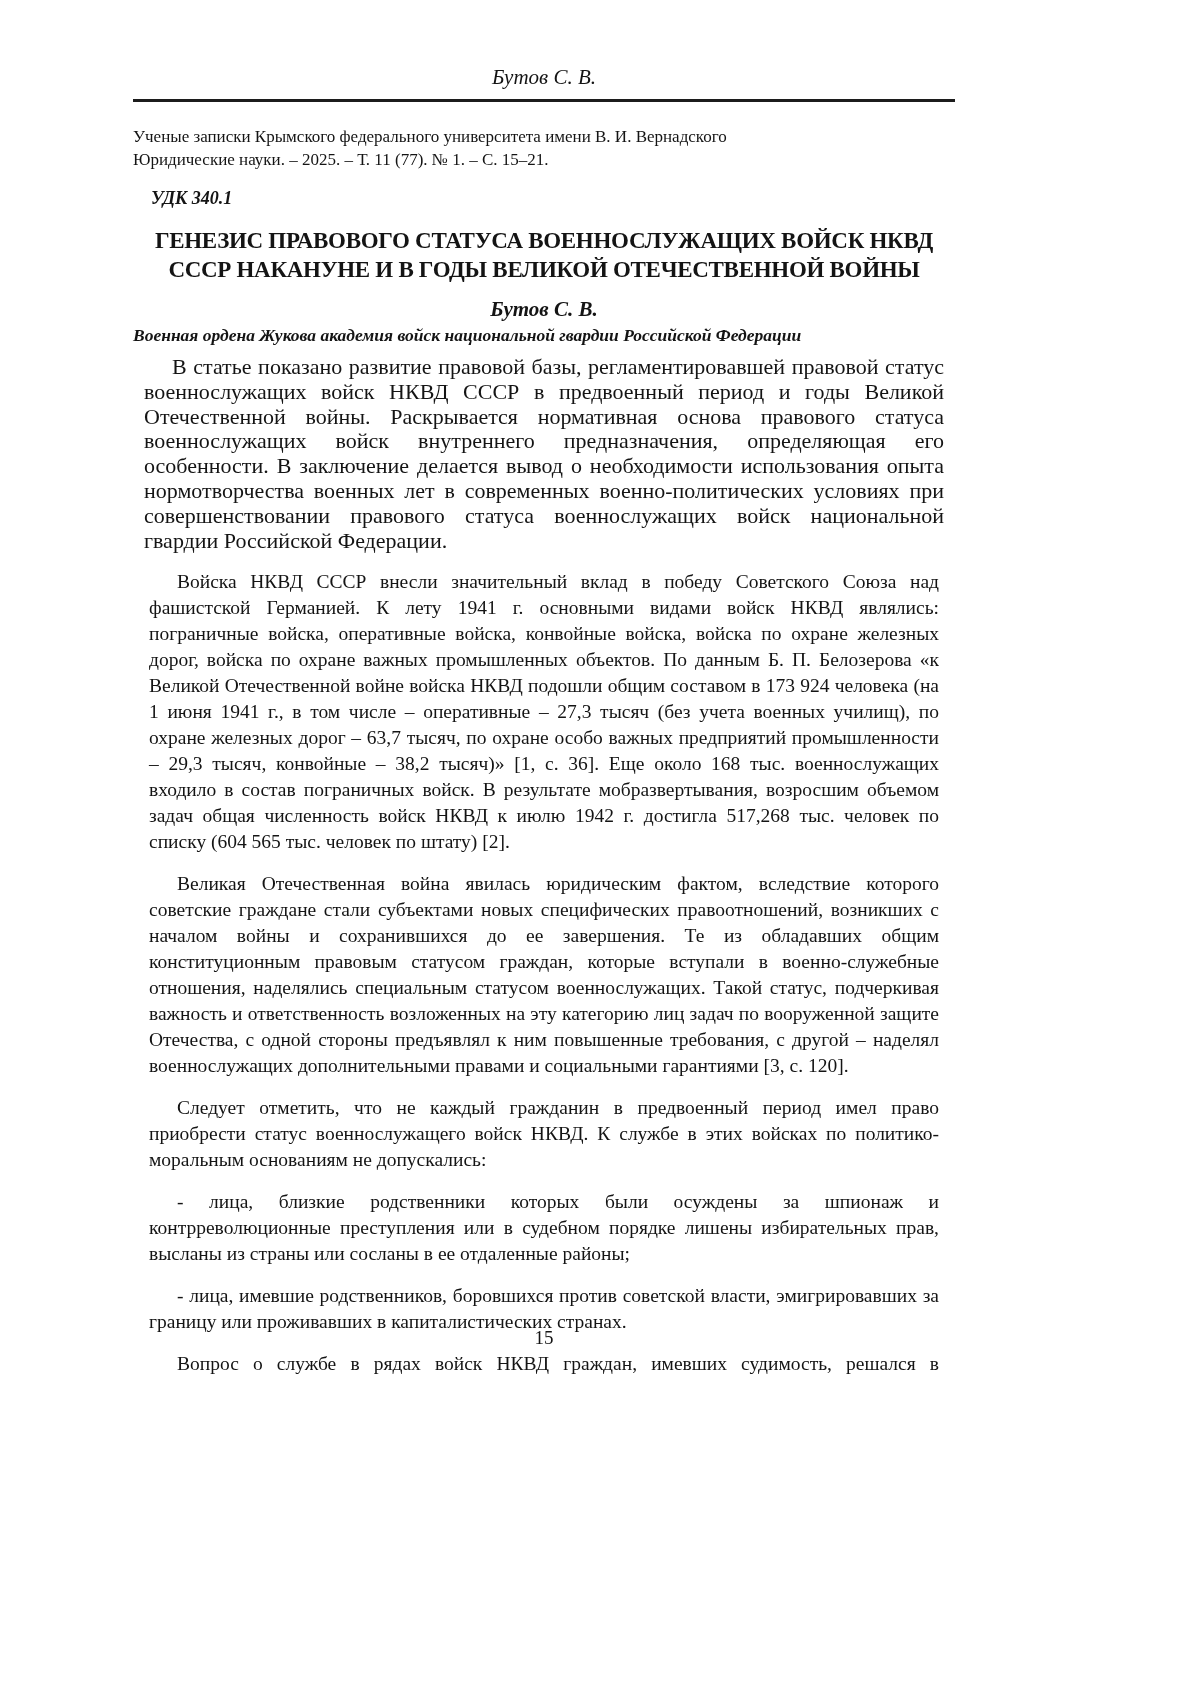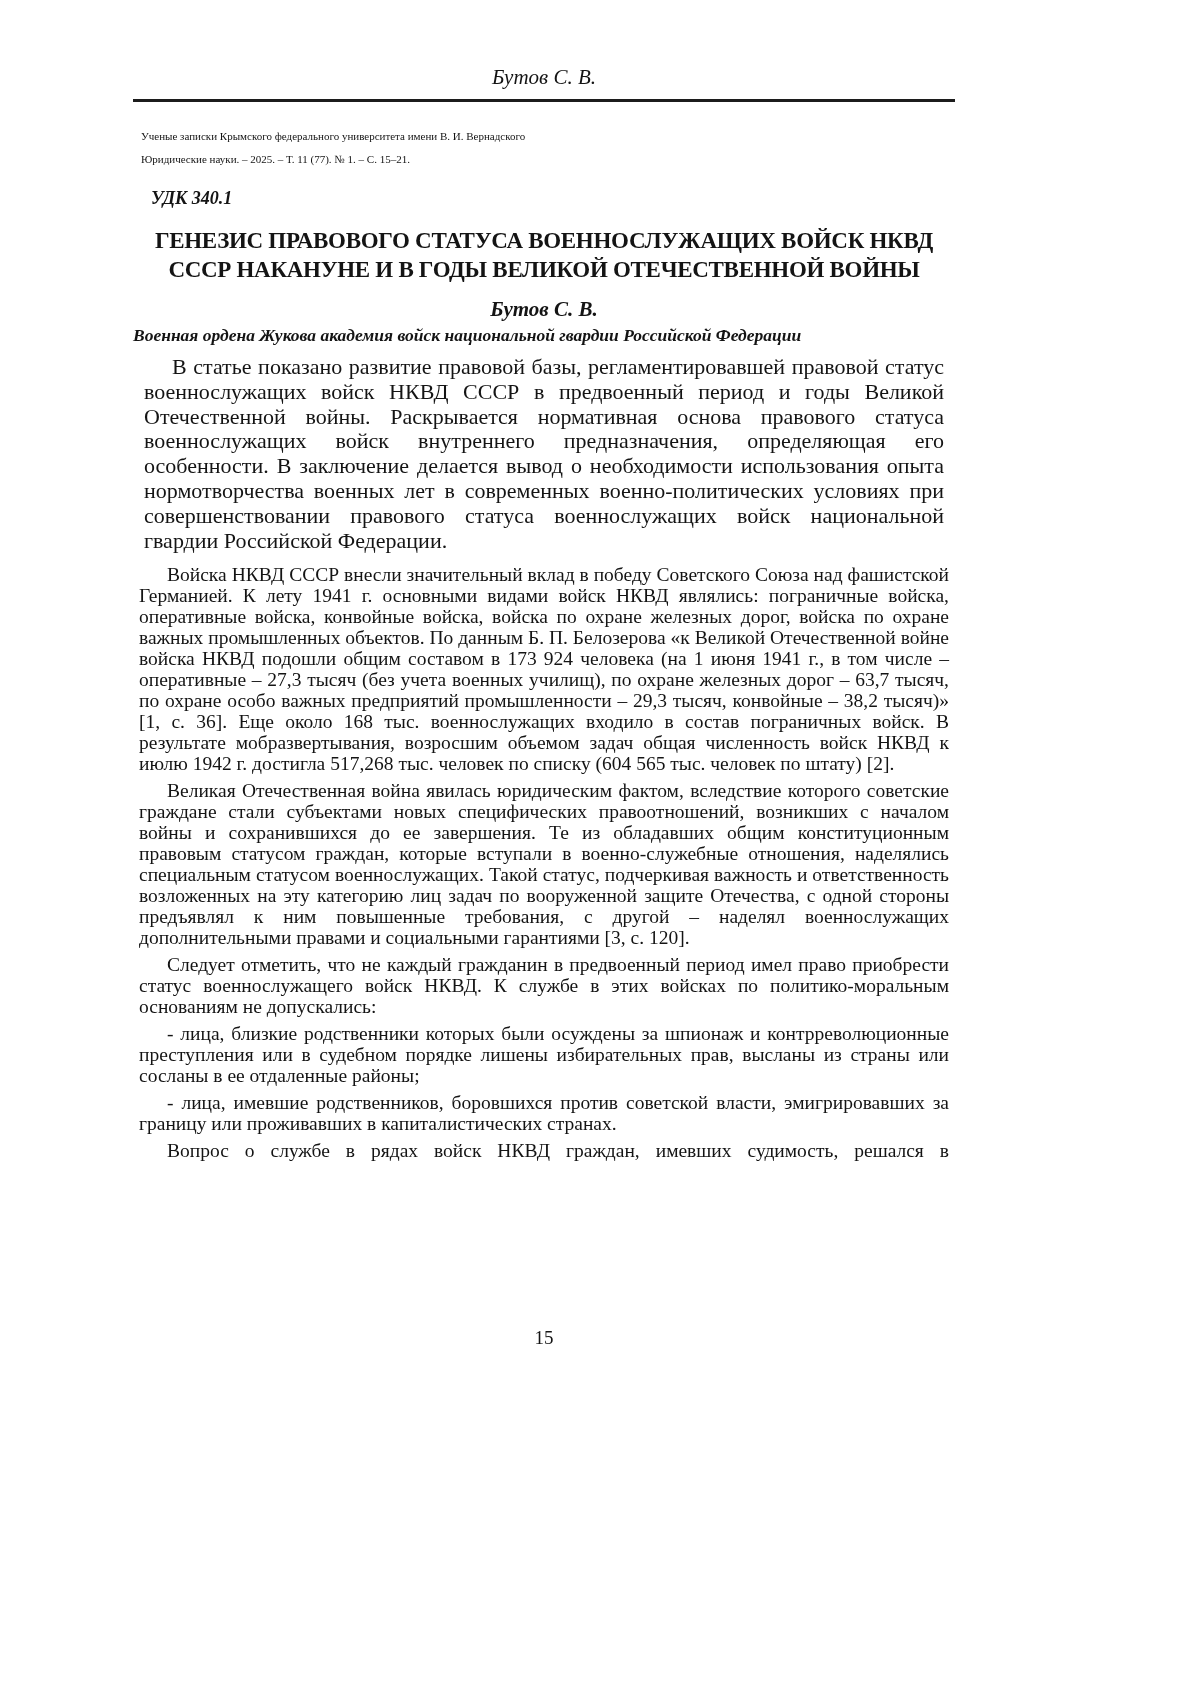--- a/index.html
+++ b/index.html
@@ -29,23 +29,22 @@
     font-size: 21px;
     line-height: 26px;
   }
   .header-rule {
     margin-top: 9px;
     height: 0;
     border-top: 3px solid #1c1c1c;
   }
   .journal-info {
     margin-top: 23px;
-    font-size: 11px;
+    font-size: 17px;
     line-height: 23px;
-    margin-left: 8px;
   }
   .udc {
     margin-top: 17px;
     padding-left: 18px;
     font-size: 18px;
     font-weight: bold;
     font-style: italic;
   }
   .title {
     margin: 17px 0 0 0;
@@ -74,23 +73,23 @@
   .abstract, .keywords {
     margin: 11px;
     font-size: 22px;
     line-height: 24.8px;
     text-align: justify;
     text-indent: 28px;
   }
   .abstract { margin-top: 9px; }
   .article-body { margin-top: 10px; }
   .article-body p {
-    margin: 6px;
+    margin: 16px;
     font-size: 19.5px;
-    line-height: 21px;
+    line-height: 26px;
     text-align: justify;
     text-indent: 28px;
   }
   .article-body p.force-justify {
     text-align-last: justify;
   }
   .page-number {
     position: absolute;
     left: 133px;
     top: 1327px;

